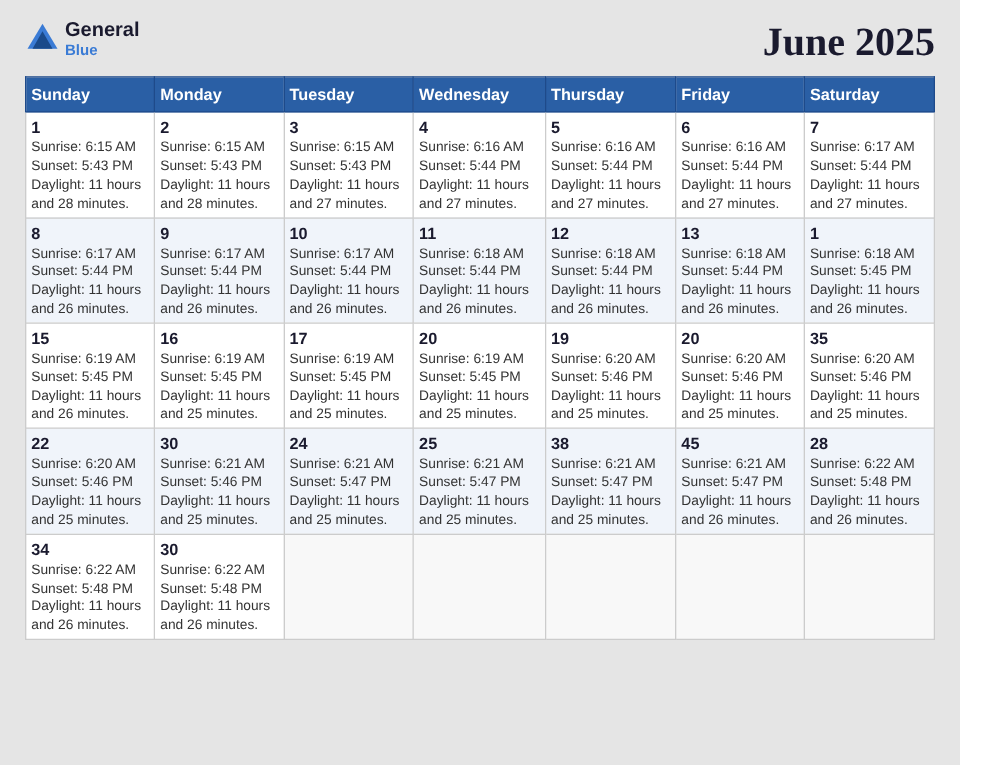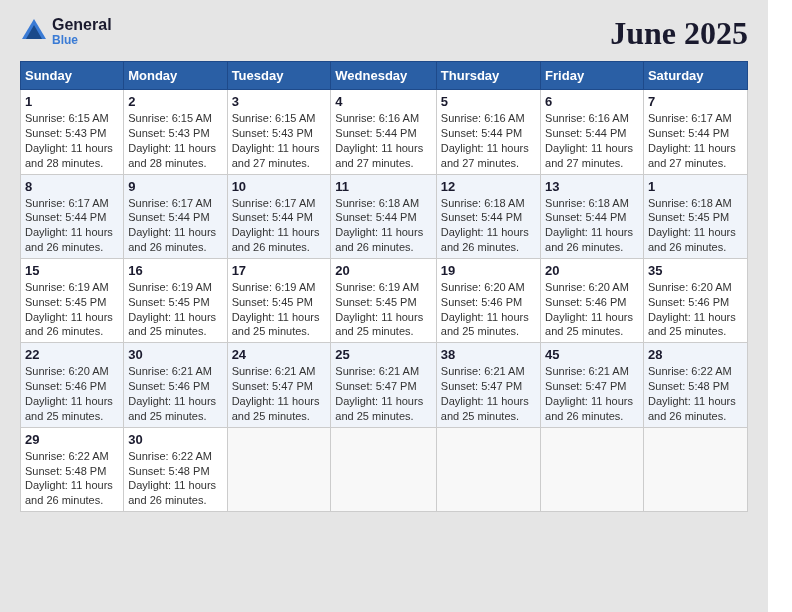--- a/index.html
+++ b/index.html
@@ -293,21 +293,21 @@
           </td>
           <td>
             <span class="day-num">28</span>
             <div class="day-info" style="white-space: pre-line;">Sunrise: 6:22 AM
 Sunset: 5:48 PM
 Daylight: 11 hours and 26 minutes.</div>
           </td>
         </tr>
         <tr>
           <td>
-            <span class="day-num">29</span>
+            <span class="day-num">34</span>
             <div class="day-info" style="white-space: pre-line;">Sunrise: 6:22 AM
 Sunset: 5:48 PM
 Daylight: 11 hours and 26 minutes.</div>
           </td>
           <td>
             <span class="day-num">30</span>
             <div class="day-info" style="white-space: pre-line;">Sunrise: 6:22 AM
 Sunset: 5:48 PM
 Daylight: 11 hours and 26 minutes.</div>
           </td>

